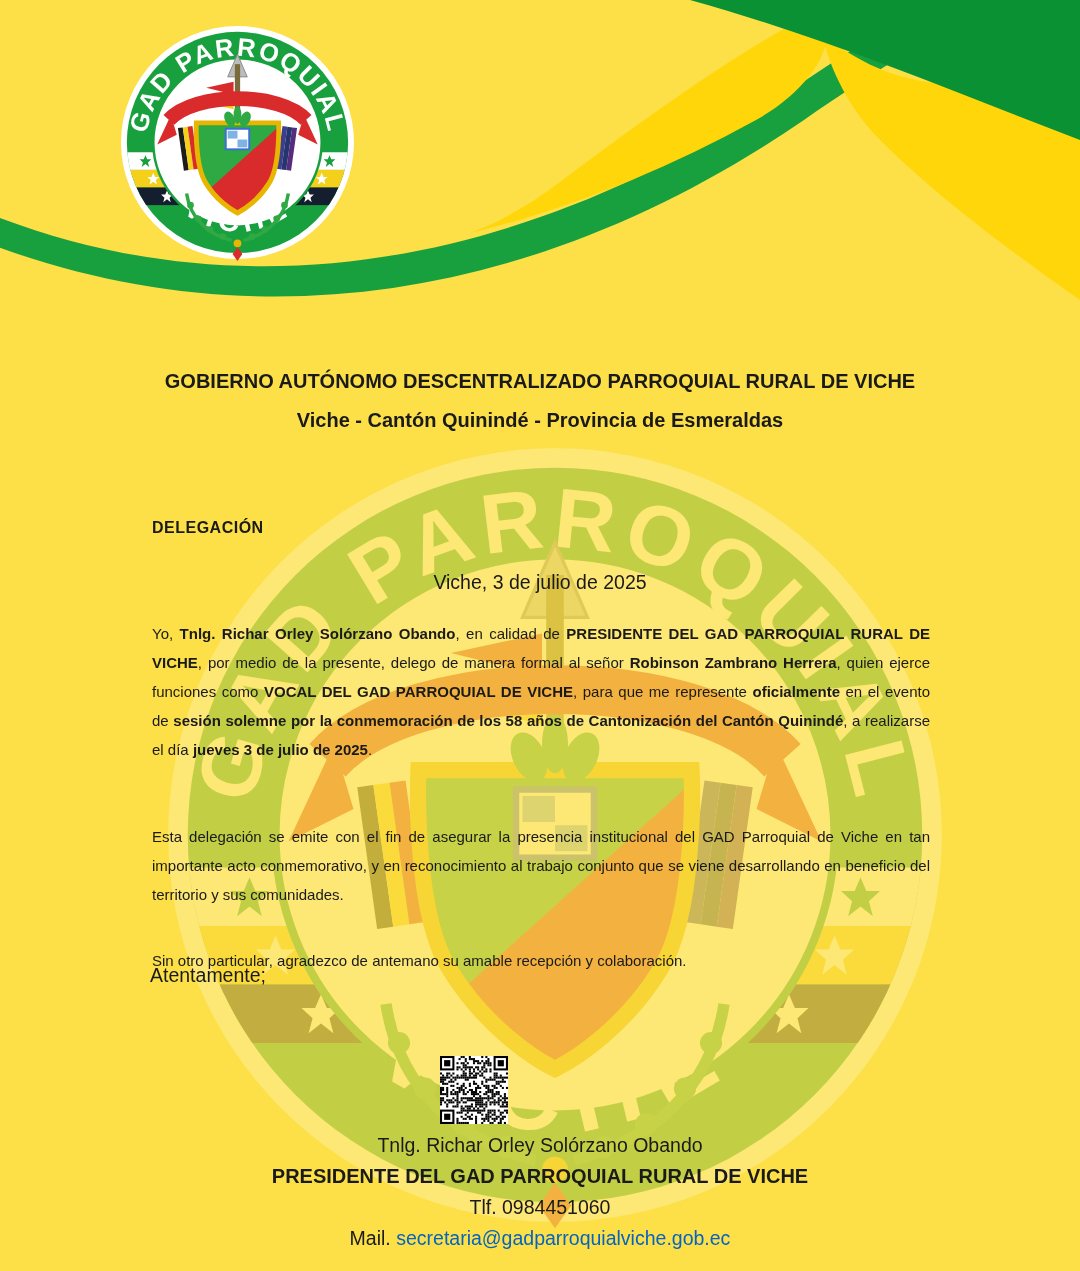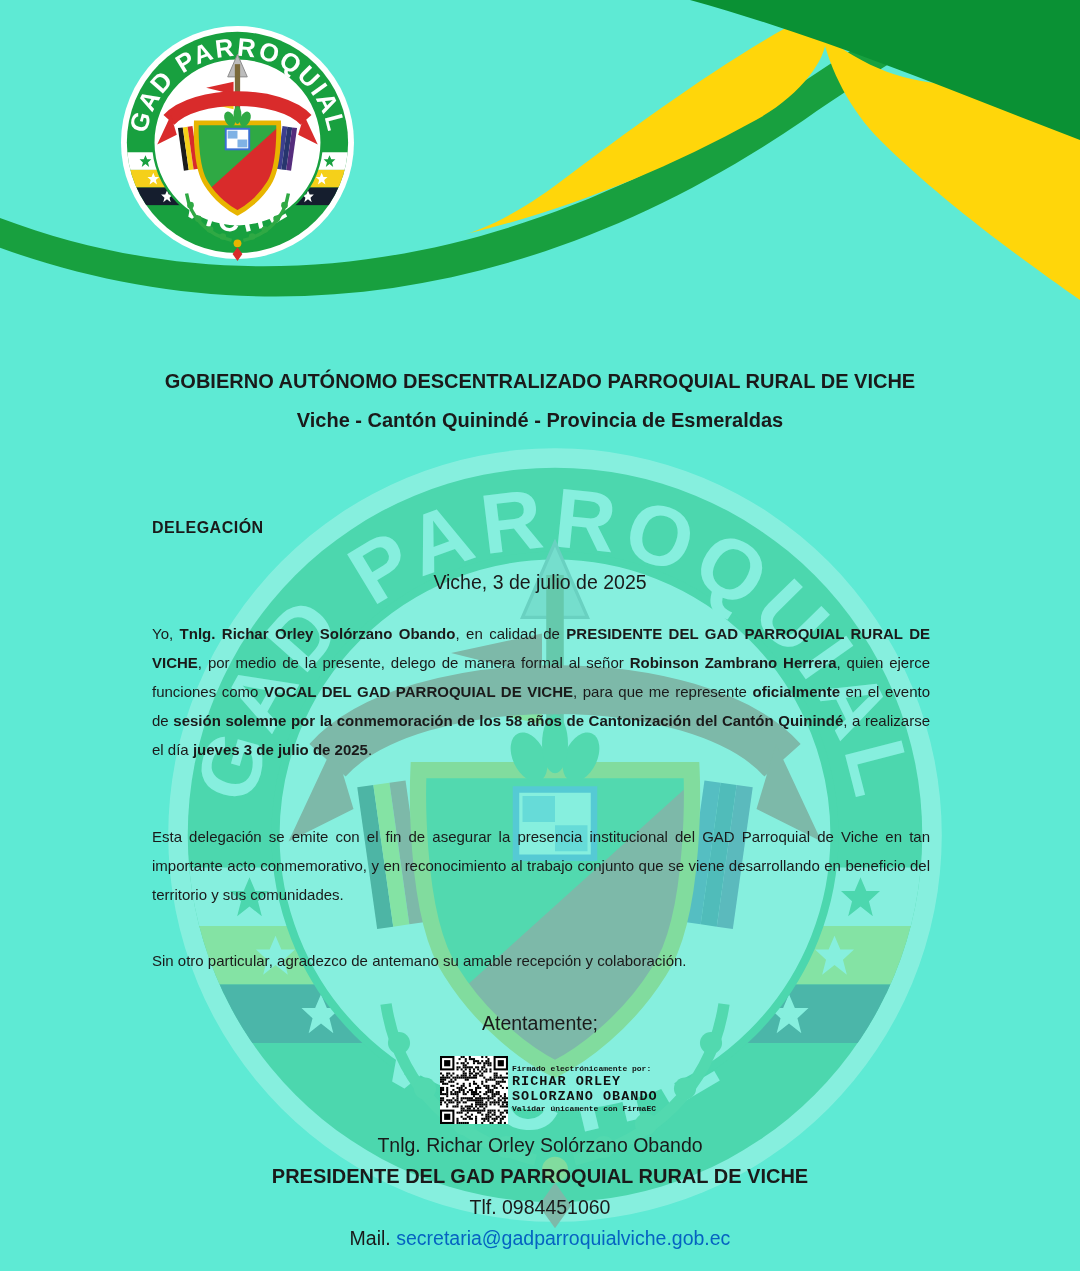--- a/index.html
+++ b/index.html
@@ -2,41 +2,41 @@
 <html lang="es" style="--green: #18A03F; --green-dark: #0A9134; --yellow: #FFD60A; --navy: #151E2E; --band-yellow: #F5D01A; --red: #D92B2B; --link: #0563C1; --ink: #1A1A1A;"><head>
 <meta charset="utf-8">
 <style>
   :root{
     --green:#18A03F; --green-dark:#0A9134; --yellow:#FFD60A; --yellow-deep:#F2C400;
     --navy:#151E2E; --band-yellow:#F5D01A; --red:#D92B2B; --link:#0563C1; --ink:#1A1A1A;
   }
   *{margin:0;padding:0;box-sizing:border-box;}
   html,body{width:1080px;height:1271px;overflow:hidden;background:#fff;}
   body{font-family:"Liberation Sans","DejaVu Sans",sans-serif;color:var(--ink);position:relative;}
-  .page{position:absolute;inset:0;background:#5eead4;}
+  .page{position:absolute;inset:0;background:#fde047;}
   svg.deco{position:absolute;left:0;top:0;z-index:0;}
   .txt{position:absolute;z-index:2;}
 
   
   .f-green{fill:var(--green);} .f-green-dark{fill:var(--green-dark);}
   .f-yellow{fill:var(--yellow);}
   .f-navy{fill:var(--navy);} .f-band-yellow{fill:var(--band-yellow);}
   .f-red{fill:var(--red);} .f-white{fill:#ffffff;}
   .ring-text{fill:#ffffff;font-family:"Liberation Sans",sans-serif;font-weight:bold;}
 
   .org-title{top:368px;left:150px;width:780px;text-align:center;font-weight:bold;
              font-size:20px;line-height:27px;}
   .org-loc{margin-top:12px;}
   .heading{top:519px;left:152px;font-weight:bold;font-size:16px;letter-spacing:.5px;}
   .dateline{top:571px;left:150px;width:780px;text-align:center;font-size:19.5px;}
   .para{left:152px;width:778px;font-size:15px;line-height:29px;text-align:justify;}
   .p1{top:619px;}
   .p2{top:822px;}
   .p3{top:946px;text-align:left;}
-  .closing{top:1012px;left:150px;width:780px;text-align:center;font-size:19.5px;}
+  .closing{top:964px;left:150px;width:780px;text-align:left;font-size:19.5px;}
 
   .stamp{top:1056px;left:440px;display:flex;align-items:flex-start;gap:4px;}
   .stamp .qr{width:68px;height:68px;display:block;}
   .stamp-text{padding-top:8px;font-family:"Liberation Mono","DejaVu Sans Mono",monospace;
               color:#111;white-space:nowrap;}
   .stamp-tiny{font-size:8px;font-weight:bold;line-height:10px;}
   .stamp-name{font-size:13.5px;font-weight:bold;line-height:15px;letter-spacing:1px;}
 
   .footer{top:1130px;left:150px;width:780px;text-align:center;font-size:19.5px;line-height:31px;}
   .footer .role{font-weight:bold;font-size:20px;}
@@ -607,26 +607,20 @@
         <rect x="0" y="0" width="7" height="7" fill="#000"></rect>
         <rect x="1" y="1" width="5" height="5" fill="#fff"></rect>
         <rect x="2" y="2" width="3" height="3" fill="#000"></rect>
         <rect x="26" y="0" width="7" height="7" fill="#000"></rect>
         <rect x="27" y="1" width="5" height="5" fill="#fff"></rect>
         <rect x="28" y="2" width="3" height="3" fill="#000"></rect>
         <rect x="0" y="26" width="7" height="7" fill="#000"></rect>
         <rect x="1" y="27" width="5" height="5" fill="#fff"></rect>
         <rect x="2" y="28" width="3" height="3" fill="#000"></rect>
       </svg>
-    <div class="stamp-text">
-      <div class="stamp-tiny">Firmado electrónicamente por:</div>
-      <div class="stamp-name">RICHAR ORLEY</div>
-      <div class="stamp-name">SOLORZANO OBANDO</div>
-      <div class="stamp-tiny">Validar únicamente con FirmaEC</div>
-    </div>
   </div>
 
   <div class="txt footer">
     <div>Tnlg. Richar Orley Solórzano Obando</div>
     <div class="role">PRESIDENTE DEL GAD PARROQUIAL RURAL DE VICHE</div>
     <div>Tlf. 0984451060</div>
     <div><span>Mail. </span><a>secretaria@gadparroquialviche.gob.ec</a></div>
   </div>
 
 </div>

